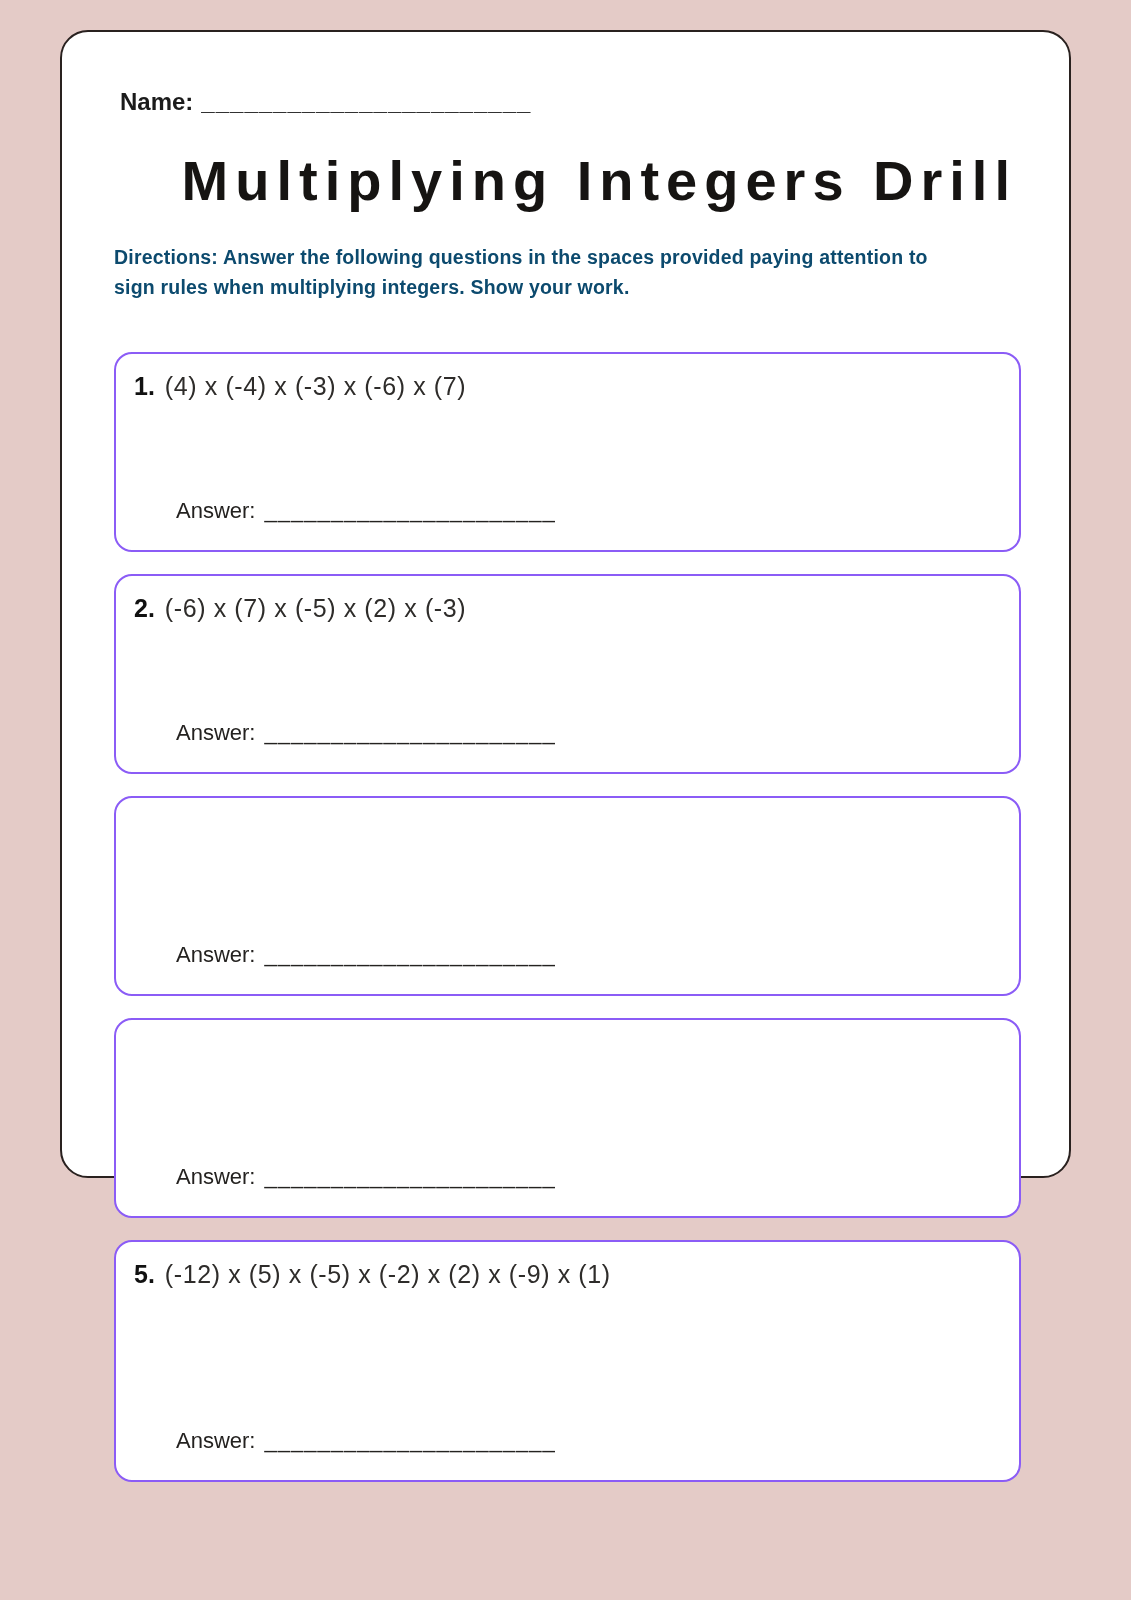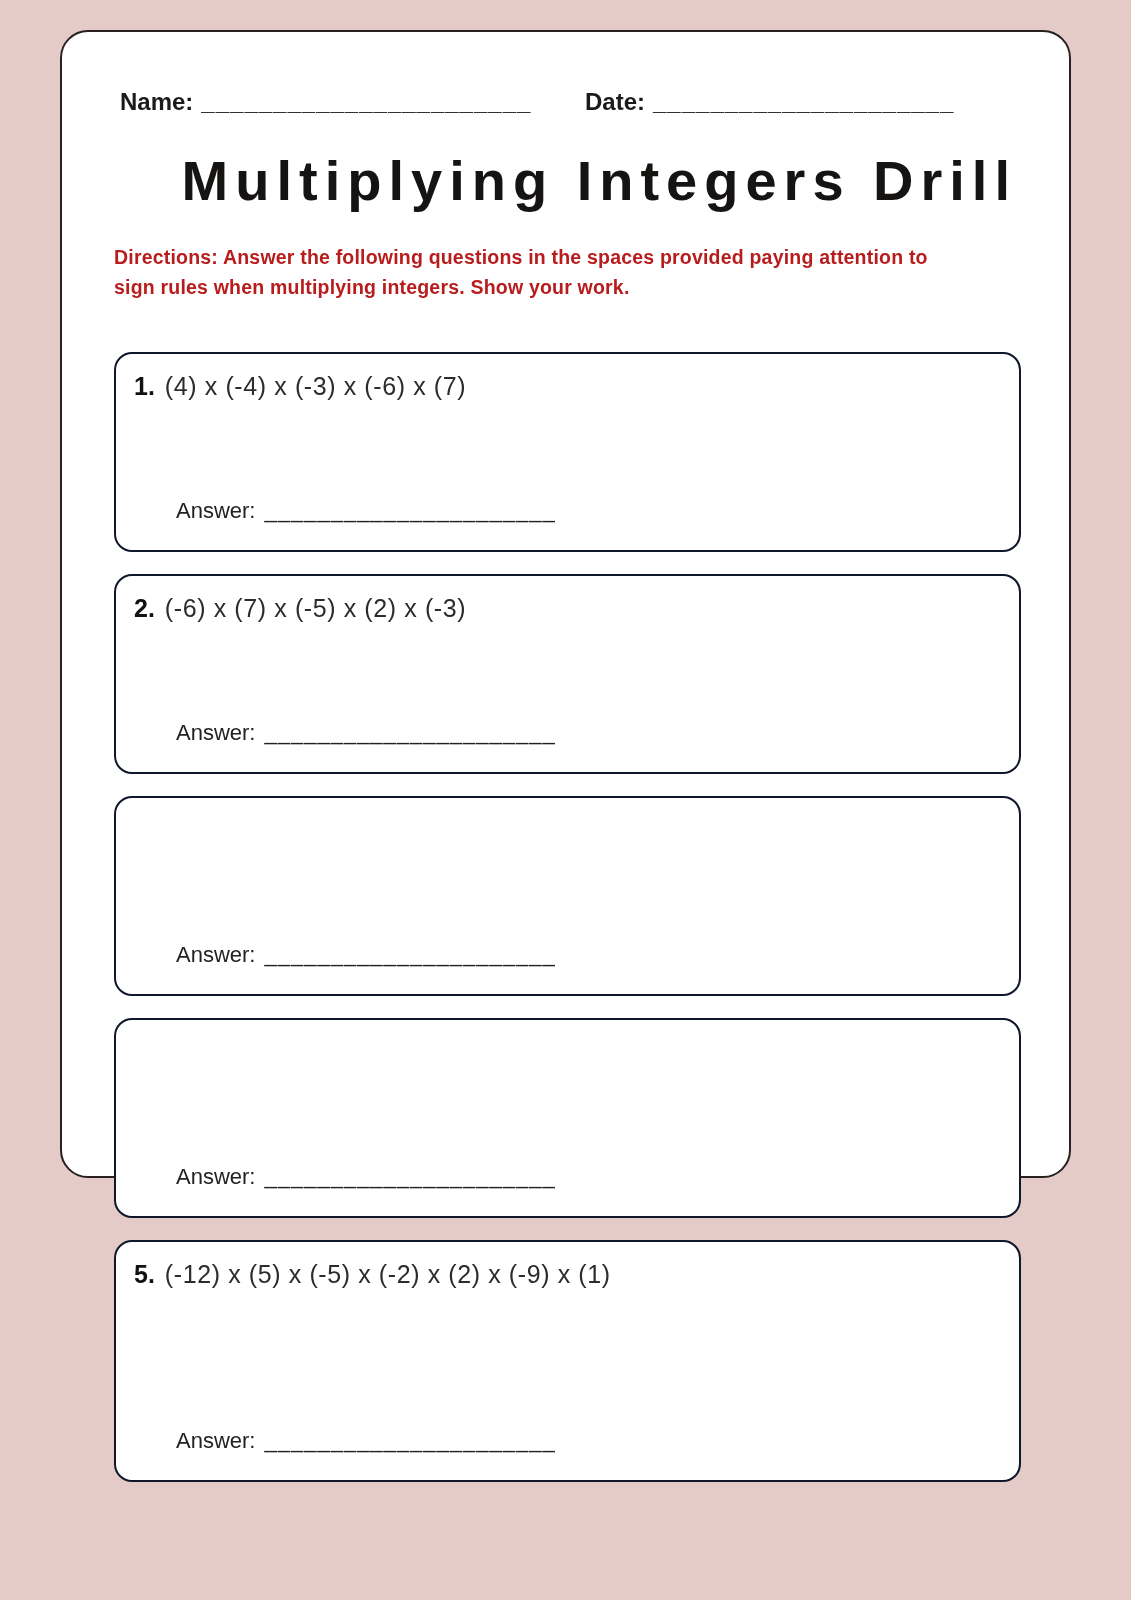--- a/index.html
+++ b/index.html
@@ -46,29 +46,29 @@
     color: #161412;
   }
   
   .directions {
     margin: 30px 0 0 0;
     max-width: 835px;
     font-size: 19.5px;
     font-weight: 700;
     line-height: 1.55;
     letter-spacing: 0.2px;
-    color: #b91c1c;
+    color: #0c4a6e;
   }
   
   .qbox {
     position: relative;
     margin-top: 22px;
     width: 907px;
     height: 200px;
-    border: 2px solid #0f172a;
+    border: 2px solid #8b5cf6;
     border-radius: 18px;
     padding: 16px 20px 0 18px;
     background: #ffffff;
   }
   .qbox.first { margin-top: 50px; }
   .qbox.tall { height: 242px; }
   .qline {
     font-size: 25px;
     line-height: 1.3;
     white-space: nowrap;
@@ -94,23 +94,20 @@
   .answer-row .aline { letter-spacing: 1px; }
 </style>
 </head>
 <body>
 
 <div class="card">
 
   <div class="header-row">
     <div class="field name-field">
       <span class="label">Name:</span><span class="line">_______________________</span>
-    </div>
-    <div class="field date-field">
-      <span class="label">Date:</span><span class="line">_____________________</span>
     </div>
   </div>
 
   <h1 class="title">Multiplying Integers Drill</h1>
 
   <p class="directions">Directions: Answer the following questions in the spaces provided paying attention to sign rules when multiplying integers. Show your work.</p>
 
   <div class="qbox first">
     <div class="qline">
       <span class="qnum">1.</span><span class="qexpr">(4) x (-4) x (-3) x (-6) x (7)</span>

